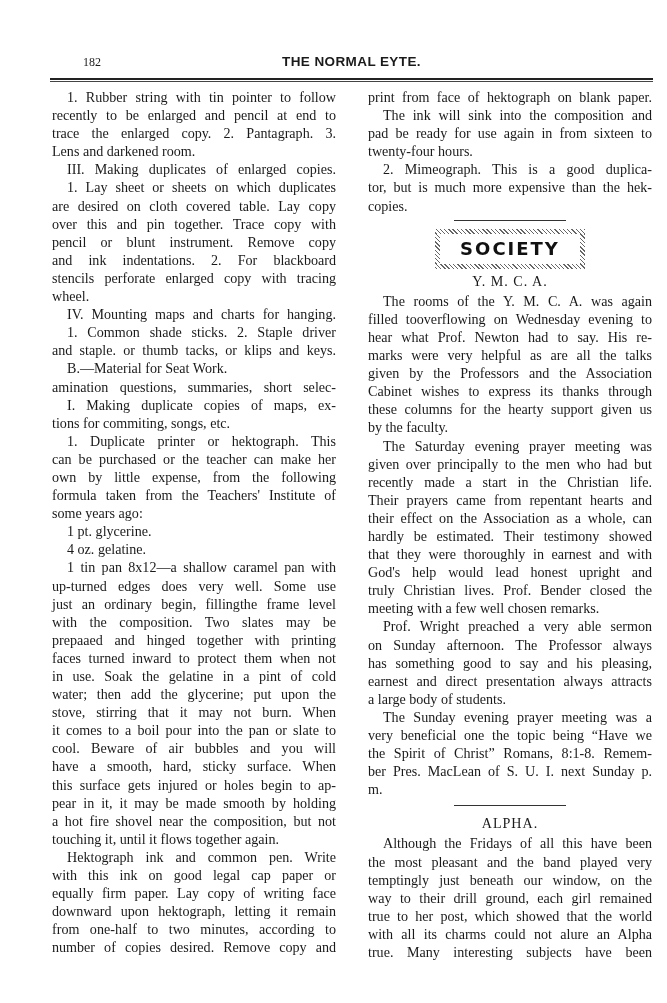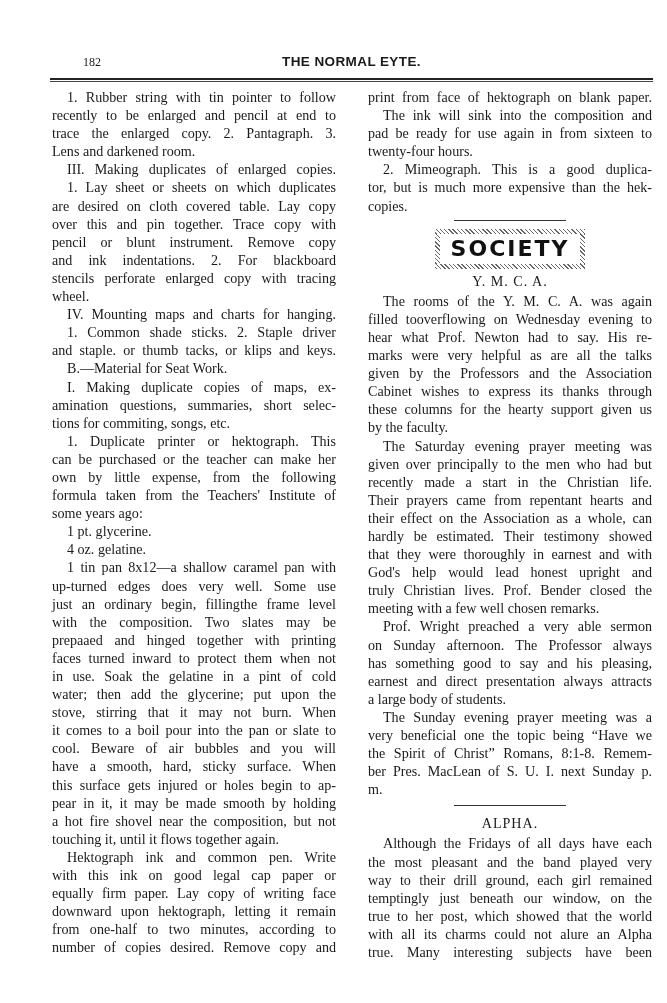--- a/index.html
+++ b/index.html
@@ -12,21 +12,21 @@
   .col-left { left: 52px; width: 284px; }
   .col-right { left: 368px; width: 284px; }
   .line { display: block; text-align: justify; text-align-last: justify; white-space: nowrap; }
   .line.last { text-align-last: left; }
   .line.ind { padding-left: 15px; }
   .short-rule { width: 112px; height: 0; border-top: 1px solid #333; margin: 5px auto 8px auto; }
   .society-box { width: 150px; height: 40px; margin: 0 auto; position: relative; border: 5px solid transparent; box-sizing: border-box;
     background:
       repeating-linear-gradient(45deg, #666 0 1px, #fff 1px 3px) ; }
   .society-inner { position: absolute; inset: 0; background: #fff; display: flex; align-items: center; justify-content: center; }
-  .society-text { font-family: "DejaVu Sans", sans-serif; font-weight: bold; font-size: 22px; letter-spacing: 2px; color: #111; }
+  .society-text { font-family: "DejaVu Sans", sans-serif; font-weight: bold; font-size: 18px; letter-spacing: 2px; color: #111; }
   .center-head { text-align: center; letter-spacing: 1px; margin: 3px 0 2px 0; }
 </style>
 </head>
 <body>
 
 <div class="header">
   <span class="page-num">182</span>
   <span class="journal-title">THE NORMAL EYTE.</span>
 </div>
 <div class="rule-double"></div>
@@ -41,22 +41,22 @@
     <span class="line">are desired on cloth covered table.  Lay copy</span>
     <span class="line">over this and pin together.  Trace copy with</span>
     <span class="line">pencil or blunt instrument.  Remove copy</span>
     <span class="line">and ink indentations.  2. For blackboard</span>
     <span class="line">stencils perforate enlarged copy with tracing</span>
     <span class="line last">wheel.</span>
     <span class="line ind">IV. Mounting maps and charts for hanging.</span>
     <span class="line ind">1.  Common shade sticks. 2. Staple driver</span>
     <span class="line">and staple. or thumb tacks, or klips and keys.</span>
     <span class="line ind last">B.—Material for Seat Work.</span>
+    <span class="line">amination questions, summaries, short selec-</span>
     <span class="line ind">I.  Making duplicate copies of maps, ex-</span>
-    <span class="line">amination questions, summaries, short selec-</span>
     <span class="line last">tions for commiting, songs, etc.</span>
     <span class="line ind">1.  Duplicate printer or hektograph.  This</span>
     <span class="line">can be purchased or the teacher can make her</span>
     <span class="line">own by little expense, from the following</span>
     <span class="line">formula taken from the Teachers' Institute of</span>
     <span class="line last">some years ago:</span>
     <span class="line ind last">1 pt. glycerine.</span>
     <span class="line ind last">4 oz. gelatine.</span>
     <span class="line ind">1 tin pan 8x12—a shallow caramel pan with</span>
     <span class="line">up-turned edges does very well.  Some use</span>
@@ -125,21 +125,21 @@
       <span class="line last">a large body of students.</span>
       <span class="line ind">The Sunday evening prayer meeting was a</span>
       <span class="line">very beneficial one the topic being “Have we</span>
       <span class="line">the Spirit of Christ” Romans, 8:1-8.  Remem-</span>
       <span class="line">ber Pres. MacLean of S. U. I. next Sunday p.</span>
       <span class="line last">m.</span>
     </div>
   <div class="short-rule" style="margin-top:7px;"></div>
   <div class="center-head">ALPHA.</div>
   <div id="alpha-body">
-      <span class="line ind">Although the Fridays of all days have each</span>
+      <span class="line ind">Although the Fridays of all this have been</span>
       <span class="line">the most pleasant and the band played very</span>
+      <span class="line">temptingly just beneath our window, on the</span>
       <span class="line">way to their drill ground, each girl remained</span>
-      <span class="line">temptingly just beneath our window, on the</span>
       <span class="line">true to her post, which showed that the world</span>
       <span class="line">with all its charms could not alure an Alpha</span>
       <span class="line">true.  Many interesting subjects have been</span>
     </div>
 </div>
 
 </body></html>

